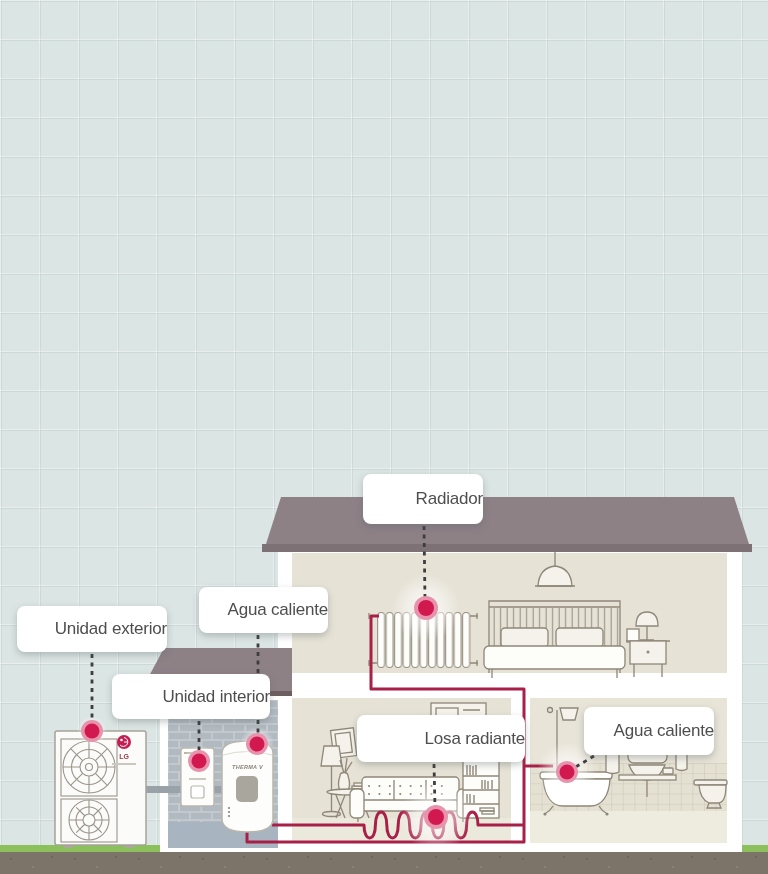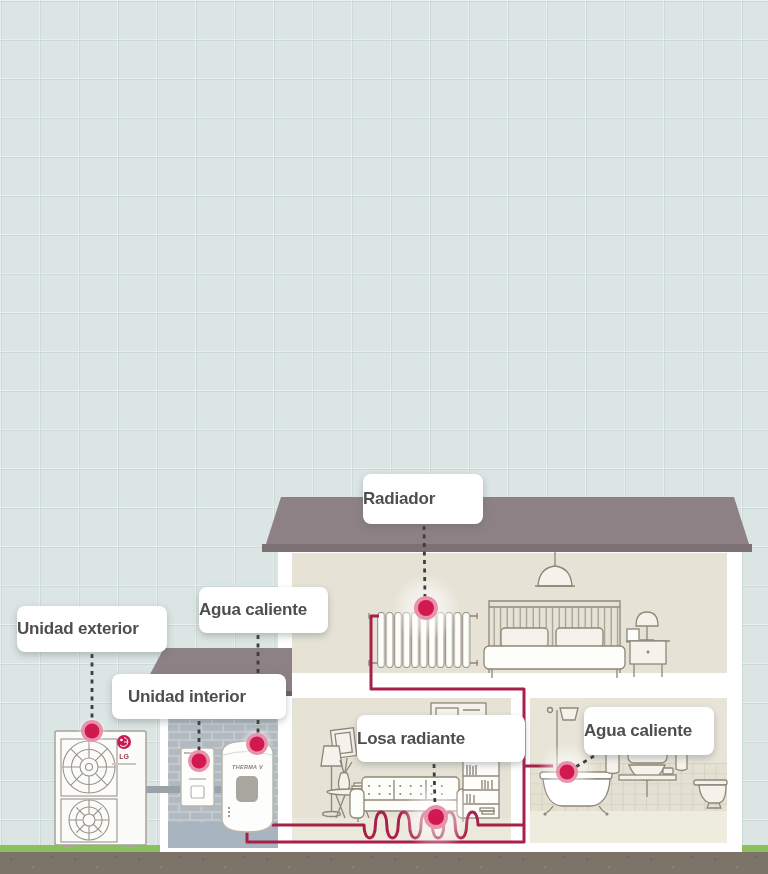--- a/index.html
+++ b/index.html
@@ -15,22 +15,22 @@
   .grass{position:absolute;left:0;top:845px;width:768px;height:8px;background:#8cc05c;}
   .soil{position:absolute;left:0;top:852px;width:768px;height:22px;background:#7c7369;
     background-image:
       radial-gradient(circle 2px at 11px 7px, #6f675f 60%, transparent 61%),
       radial-gradient(circle 1.5px at 33px 15px, #8a8177 60%, transparent 61%),
       radial-gradient(circle 1.5px at 52px 5px, #6f675f 60%, transparent 61%);
     background-size:64px 20px;}
   svg#scene{position:absolute;left:0;top:0;z-index:2;}
   .callout{position:absolute;z-index:10;background:#fff;border-radius:8px;
     box-shadow:0 3px 7px rgba(90,100,100,.35);
-    display:flex;align-items:center;justify-content:flex-start;
-    font-size:17px;font-weight:700;color:#4e4e4e;letter-spacing:-0.2px;}
+    display:flex;align-items:center;justify-content:flex-end;
+    font-size:17px;font-weight:400;color:#4e4e4e;letter-spacing:-0.2px;}
   
   .ln{fill:none;stroke:#8f8779;stroke-width:1.3;}
   .lnf{fill:#f4f2ea;stroke:#8f8779;stroke-width:1.3;}
   .lnw{fill:#fdfdfa;stroke:#8f8779;stroke-width:1.3;}
   .pipe{fill:none;stroke:#a81f48;stroke-width:3;stroke-linejoin:round;stroke-linecap:butt;}
   .dash{fill:none;stroke:#3e3e3e;stroke-width:2.8;stroke-dasharray:4 4.5;}
 </style>
 </head>
 <body>
 
@@ -289,21 +289,21 @@
       <g>
           <circle cx="567" cy="772" r="11" fill="#e893ad"></circle>
           <circle cx="567" cy="772" r="7.5" fill="#d2194f"></circle>
         </g>
     </g>
   </svg>
 
   <div class="callout" style="left:17px;top:606px;width:150px;height:46px;">
     <span>Unidad exterior</span>
   </div>
-  <div class="callout" style="left:112px;top:674px;width:158px;height:45px;padding-left:16px;">
+  <div class="callout" style="left:112px;top:674px;width:158px;height:45px;">
     <span>Unidad interior</span>
   </div>
   <div class="callout" style="left:199px;top:587px;width:129px;height:46px;">
     <span>Agua caliente</span>
   </div>
   <div class="callout" style="left:363px;top:474px;width:120px;height:50px;">
     <span>Radiador</span>
   </div>
   <div class="callout" style="left:357px;top:715px;width:168px;height:47px;">
     <span>Losa radiante</span>

